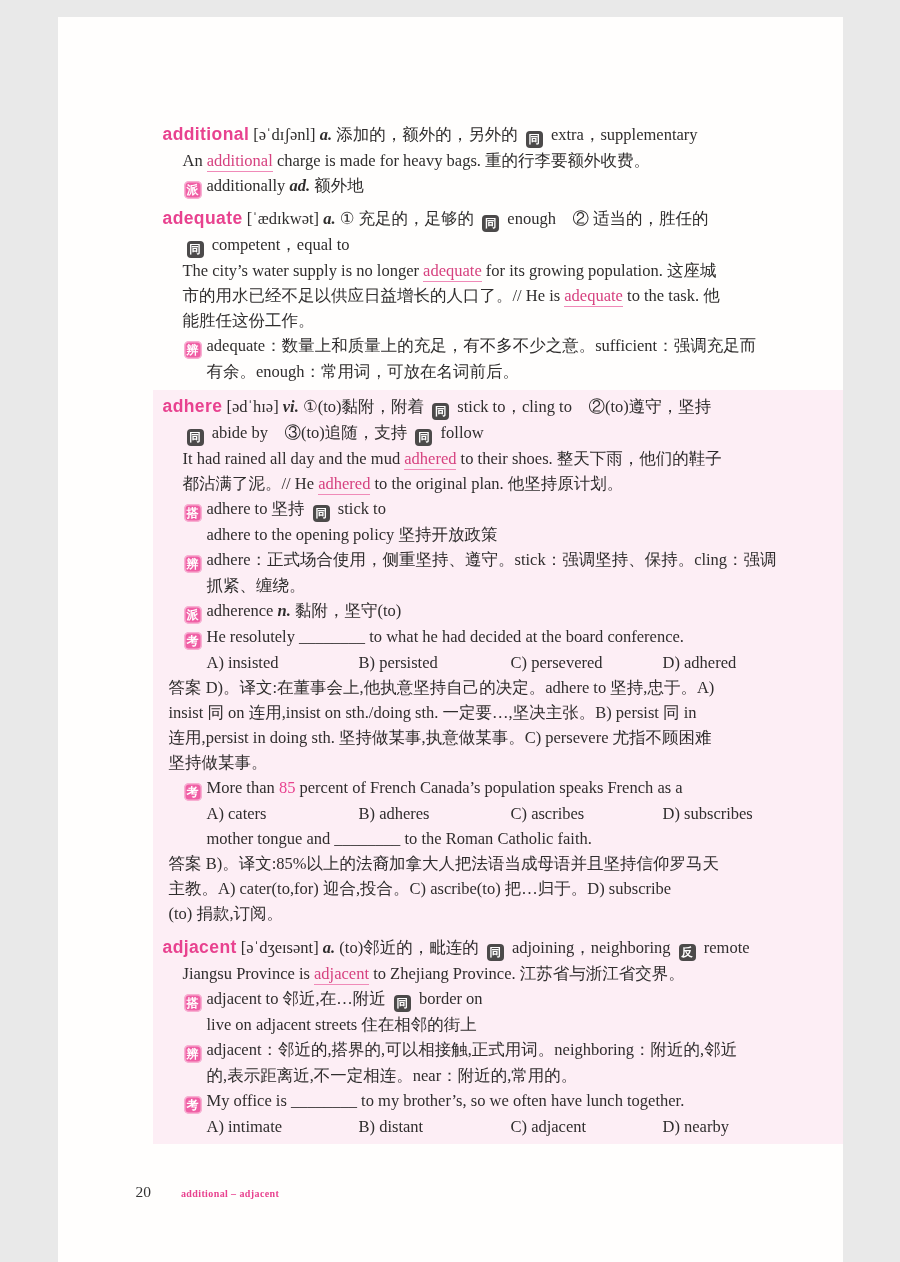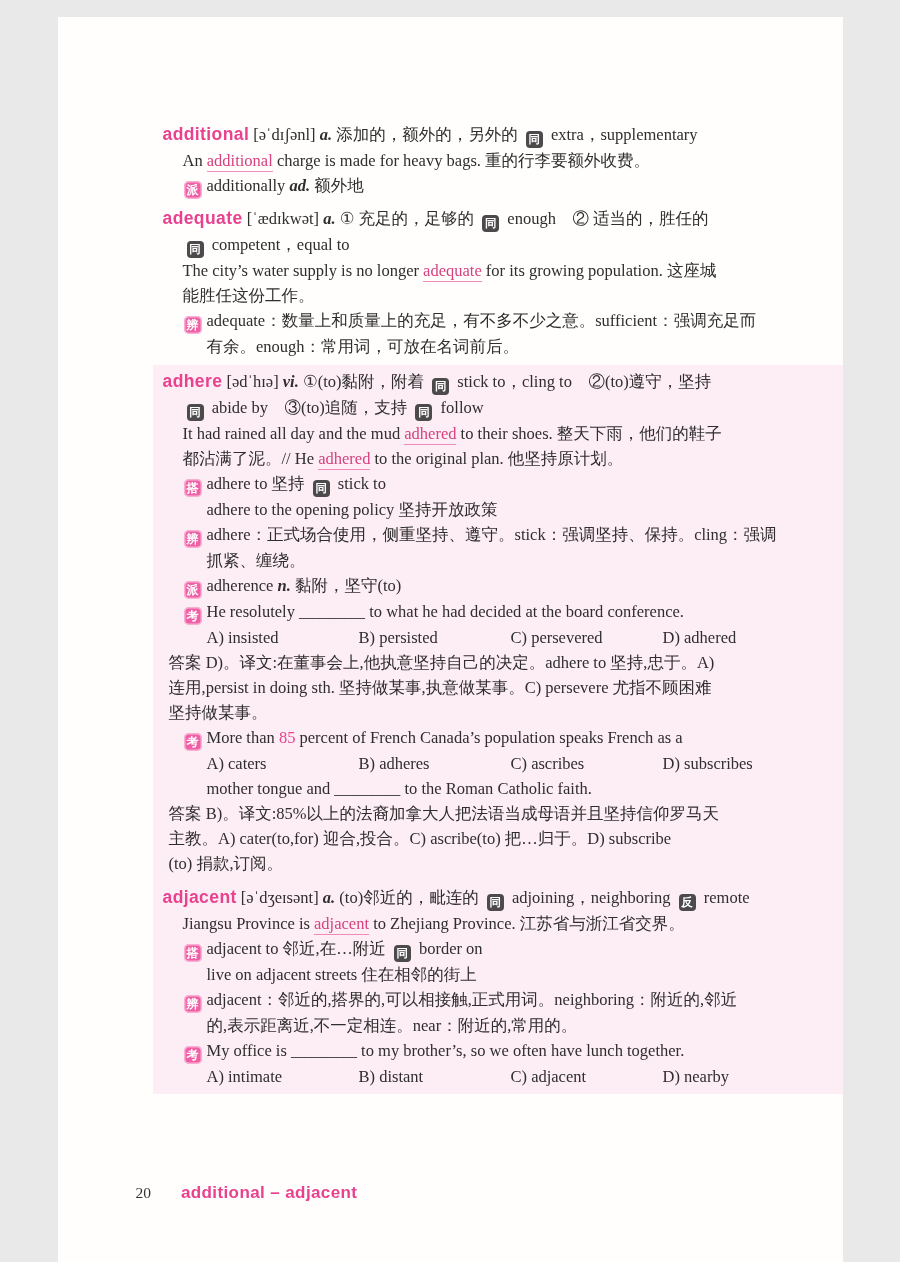--- a/index.html
+++ b/index.html
@@ -22,55 +22,57 @@
        font-family:"Liberation Sans","DejaVu Sans",sans-serif;font-size:12px;font-weight:700;
        line-height:18px;text-align:center;vertical-align:-3px;margin:0 5px 0 1px;}
   .icn.dark{background:var(--idark,#4c4a4a);border-radius:4px;width:17px;height:17px;
        line-height:17px;font-size:11.5px;margin:0 4px;}
   .icn.pnk{background:var(--ipink,#f05fa5);box-shadow:inset 0 0 0 1.5px rgba(255,255,255,.5);}
   .entry{margin-bottom:5px;padding:1px 0;}
   .entry.hl{background:var(--hl,#fdeef5);margin-left:-10px;margin-right:-16px;
        padding:4px 16px 5px 10px;margin-bottom:0;}
   .footer{position:absolute;left:78px;top:1166px;font-size:15.5px;}
   .pgnum{color:#333;}
-  .range{font-family:Liberation Sans, sans-serif;font-weight:700;
-       color:var(--hw,#e8428f);margin-left:26px;letter-spacing:.4px;font-size:17px;}
+  .range{font-family:Liberation Serif, serif;font-weight:700;
+       color:var(--hw,#e8428f);margin-left:26px;letter-spacing:.4px;font-size:10px;}
 </style>
 </head>
 <body>
 
 <div class="page">
   <div class="content">
     <div>
         <div class="entry">
           <div class="line ind0"><span class="hw">additional</span><span> [əˈdɪʃənl] </span><span class="pos">a.</span><span> 添加的，额外的，另外的 </span><span class="icn dark">同</span><span> extra，supplementary</span></div>
           <div class="line ind1"><span>An </span><span class="u">additional</span><span> charge is made for heavy bags. 重的行李要额外收费。</span></div>
           <div class="line ind1"><span class="icn pnk">派</span><span>additionally </span><span class="pos">ad.</span><span> 额外地</span></div>
         </div>
         <div class="entry">
           <div class="line ind0"><span class="hw">adequate</span><span> [ˈædɪkwət] </span><span class="pos">a.</span><span> ① 充足的，足够的 </span><span class="icn dark">同</span><span> enough　② 适当的，胜任的</span></div>
           <div class="line ind1"><span class="icn dark">同</span><span> competent，equal to</span></div>
           <div class="line ind1"><span>The city’s water supply is no longer </span><span class="u">adequate</span><span> for its growing population. 这座城</span></div>
+          <div class="line ind1"><span>市的用水已经不足以供应日益增长的人口了。// He is </span><span class="u">adequate</span><span> to the task. 他</span></div>
           <div class="line ind1"><span>能胜任这份工作。</span></div>
           <div class="line ind1"><span class="icn pnk">辨</span><span>adequate：数量上和质量上的充足，有不多不少之意。sufficient：强调充足而</span></div>
           <div class="line ind2"><span>有余。enough：常用词，可放在名词前后。</span></div>
         </div>
         <div class="entry hl">
           <div class="line ind0"><span class="hw">adhere</span><span> [ədˈhɪə] </span><span class="pos">vi.</span><span> ①(to)黏附，附着 </span><span class="icn dark">同</span><span> stick to，cling to　②(to)遵守，坚持</span></div>
           <div class="line ind1"><span class="icn dark">同</span><span> abide by　③(to)追随，支持 </span><span class="icn dark">同</span><span> follow</span></div>
           <div class="line ind1"><span>It had rained all day and the mud </span><span class="u">adhered</span><span> to their shoes. 整天下雨，他们的鞋子</span></div>
           <div class="line ind1"><span>都沾满了泥。// He </span><span class="u">adhered</span><span> to the original plan. 他坚持原计划。</span></div>
           <div class="line ind1"><span class="icn pnk">搭</span><span>adhere to 坚持 </span><span class="icn dark">同</span><span> stick to</span></div>
           <div class="line ind2"><span>adhere to the opening policy 坚持开放政策</span></div>
           <div class="line ind1"><span class="icn pnk">辨</span><span>adhere：正式场合使用，侧重坚持、遵守。stick：强调坚持、保持。cling：强调</span></div>
           <div class="line ind2"><span>抓紧、缠绕。</span></div>
           <div class="line ind1"><span class="icn pnk">派</span><span>adherence </span><span class="pos">n.</span><span> 黏附，坚守(to)</span></div>
           <div class="line ind1"><span class="icn pnk">考</span><span>He resolutely ________ to what he had decided at the board conference.</span></div>
           <div class="line ind2"><span class="opt">A) insisted</span><span class="opt">B) persisted</span><span class="opt">C) persevered</span><span>D) adhered</span></div>
           <div class="line ind3"><span>答案 D)。译文:在董事会上,他执意坚持自己的决定。adhere to 坚持,忠于。A)</span></div>
+          <div class="line ind3"><span>insist 同 on 连用,insist on sth./doing sth. 一定要…,坚决主张。B) persist 同 in</span></div>
           <div class="line ind3"><span>连用,persist in doing sth. 坚持做某事,执意做某事。C) persevere 尤指不顾困难</span></div>
           <div class="line ind3"><span>坚持做某事。</span></div>
           <div class="line ind1"><span class="icn pnk">考</span><span>More than </span><span class="num">85</span><span> percent of French Canada’s population speaks French as a</span></div>
           <div class="line ind2"><span class="opt">A) caters</span><span class="opt">B) adheres</span><span class="opt">C) ascribes</span><span>D) subscribes</span></div>
           <div class="line ind2"><span>mother tongue and ________ to the Roman Catholic faith.</span></div>
           <div class="line ind3"><span>答案 B)。译文:85%以上的法裔加拿大人把法语当成母语并且坚持信仰罗马天</span></div>
           <div class="line ind3"><span>主教。A) cater(to,for) 迎合,投合。C) ascribe(to) 把…归于。D) subscribe</span></div>
           <div class="line ind3"><span>(to) 捐款,订阅。</span></div>
         </div>
         <div class="entry hl">

